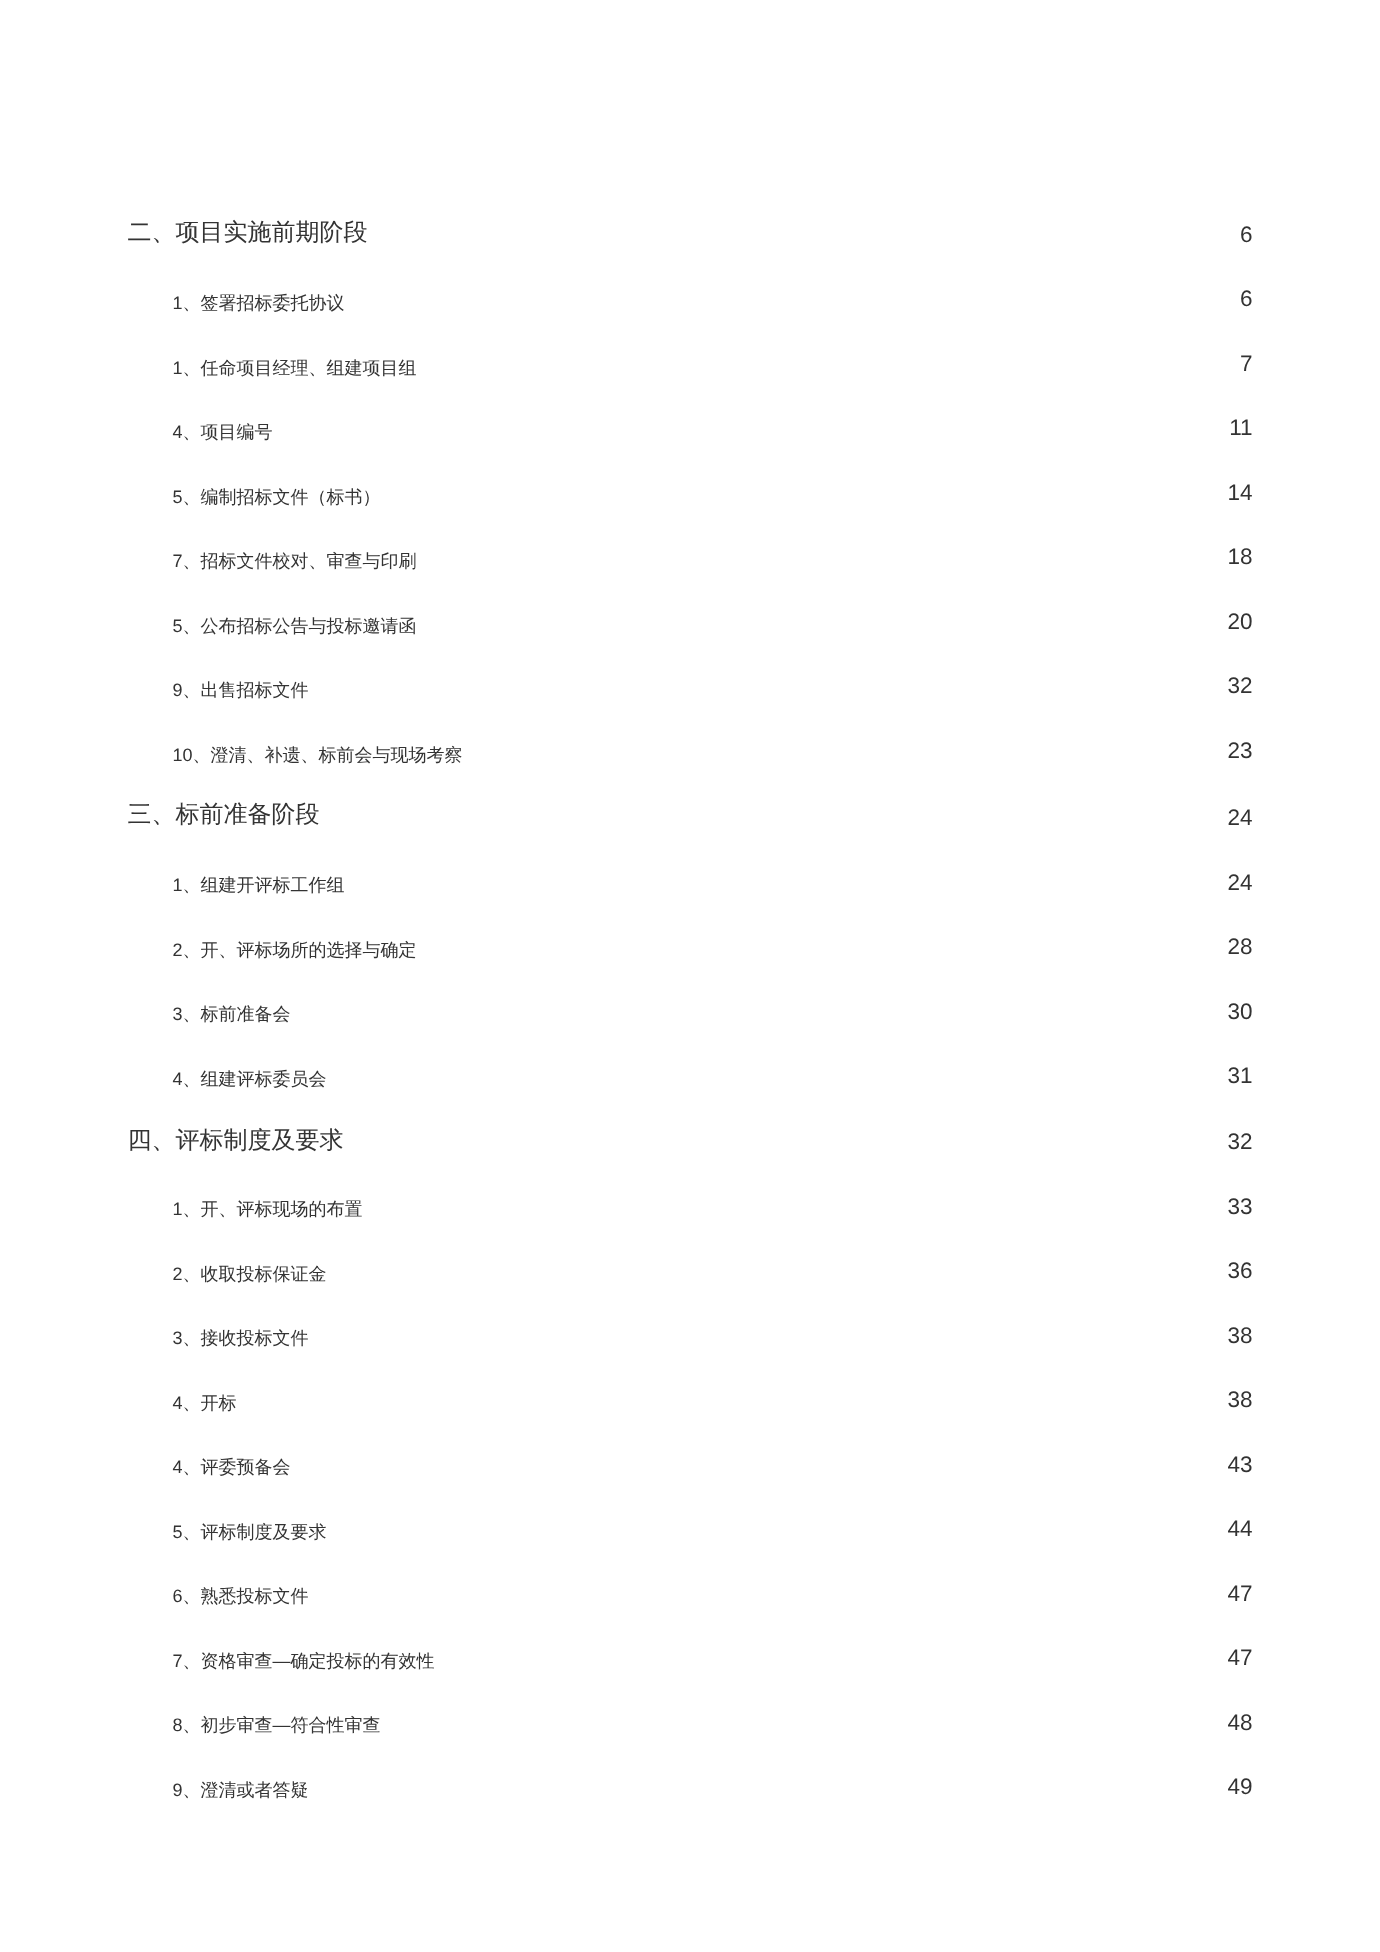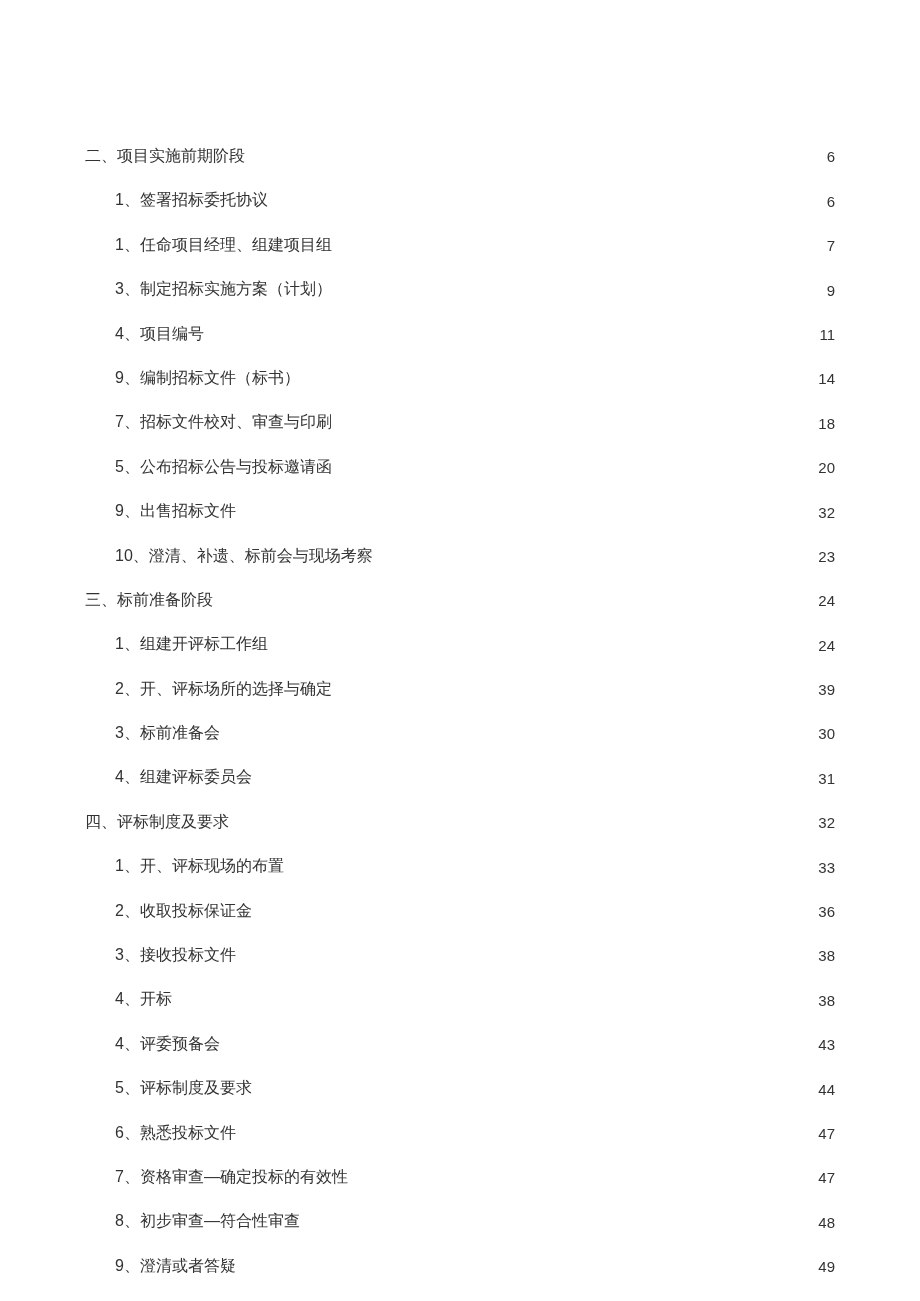--- a/index.html
+++ b/index.html
@@ -20,21 +20,21 @@
     display: flex;
     justify-content: space-between;
     align-items: flex-end;
     margin-bottom: 22px;
     line-height: 1.4;
   }
   .section-label {
     font-size: 16px;
   }
   .item-label {
-    font-size: 16px;
+    font-size: 12px;
     padding-left: 30px;
   }
   .page-num {
     font-size: 15px;
     min-width: 24px;
     text-align: right;
     font-family: Arial, sans-serif;
   }
 </style>
 </head>
@@ -48,29 +48,25 @@
   </div>
   <div class="item-row">
     <span class="item-label">1、签署招标委托协议</span>
     <span class="page-num">6</span>
   </div>
   <div class="item-row">
     <span class="item-label">1、任命项目经理、组建项目组</span>
     <span class="page-num">7</span>
   </div>
   <div class="item-row">
-    <span class="item-label">3、制定招标实施方案（计划）</span>
-    <span class="page-num">9</span>
-  </div>
-  <div class="item-row">
     <span class="item-label">4、项目编号</span>
     <span class="page-num">11</span>
   </div>
   <div class="item-row">
-    <span class="item-label">9、编制招标文件（标书）</span>
+    <span class="item-label">5、编制招标文件（标书）</span>
     <span class="page-num">14</span>
   </div>
   <div class="item-row">
     <span class="item-label">7、招标文件校对、审查与印刷</span>
     <span class="page-num">18</span>
   </div>
   <div class="item-row">
     <span class="item-label">5、公布招标公告与投标邀请函</span>
     <span class="page-num">20</span>
   </div>
@@ -86,21 +82,21 @@
   <div class="section-row">
     <span class="section-label">三、标前准备阶段</span>
     <span class="page-num">24</span>
   </div>
   <div class="item-row">
     <span class="item-label">1、组建开评标工作组</span>
     <span class="page-num">24</span>
   </div>
   <div class="item-row">
     <span class="item-label">2、开、评标场所的选择与确定</span>
-    <span class="page-num">39</span>
+    <span class="page-num">28</span>
   </div>
   <div class="item-row">
     <span class="item-label">3、标前准备会</span>
     <span class="page-num">30</span>
   </div>
   <div class="item-row">
     <span class="item-label">4、组建评标委员会</span>
     <span class="page-num">31</span>
   </div>
 

